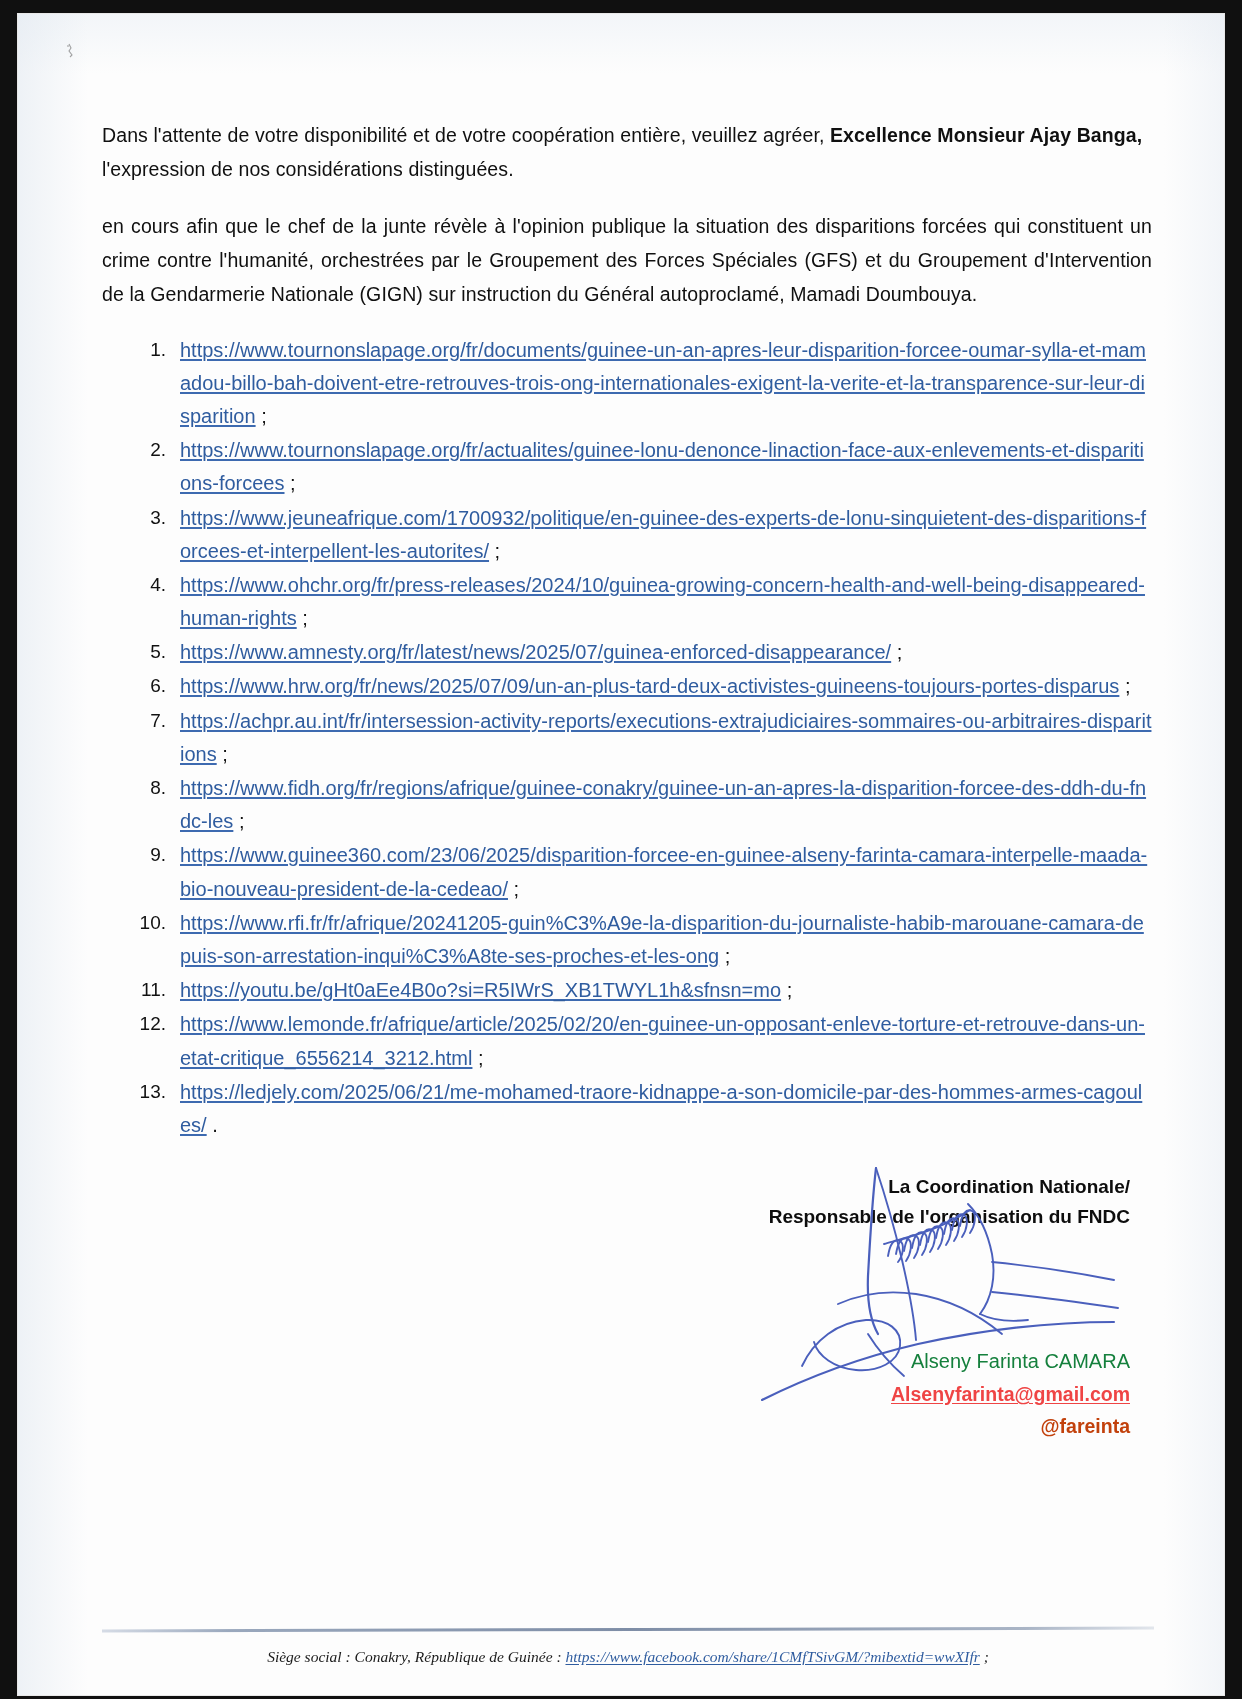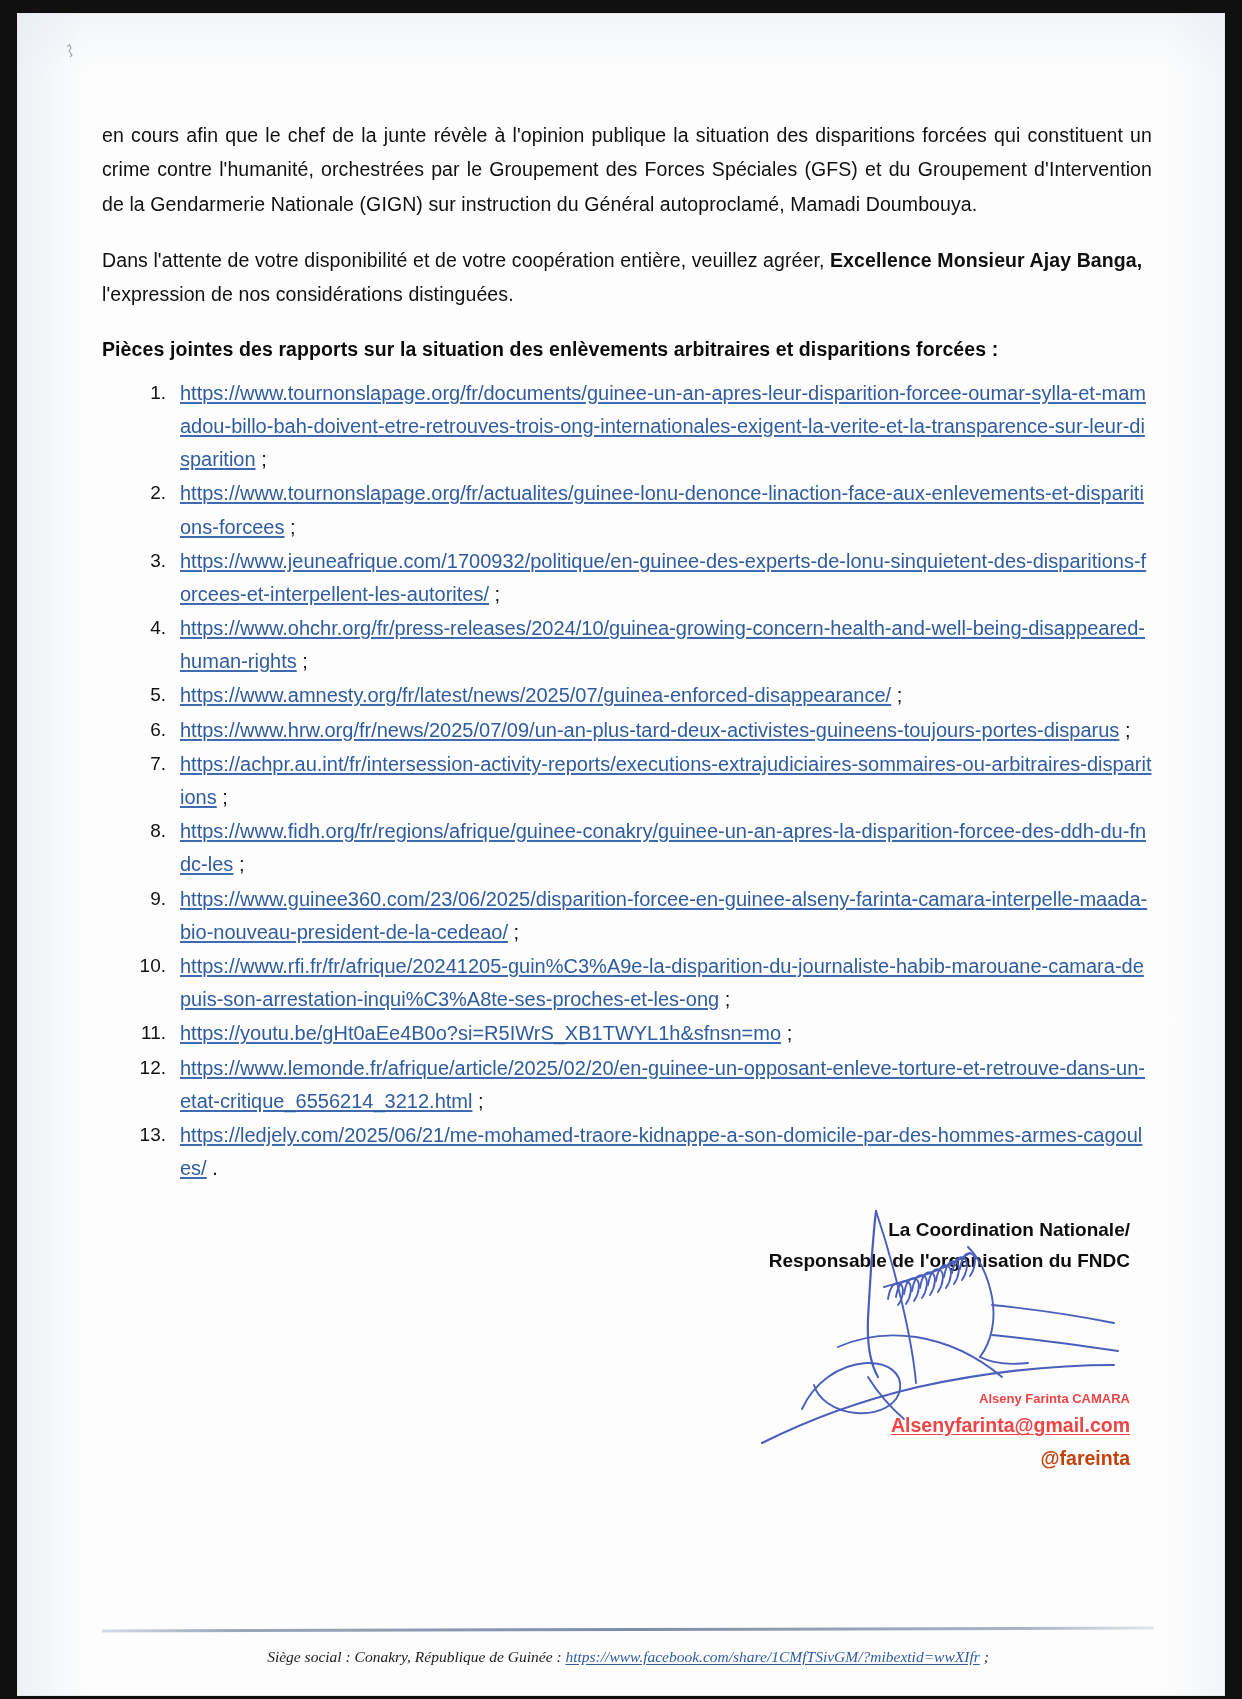--- a/index.html
+++ b/index.html
@@ -132,23 +132,23 @@
     padding-right: 22px;
   }
   .sig-line {
     font-size: 19px;
     font-weight: bold;
     color: #0d0d0d;
     line-height: 1.6;
   }
   .sig-gap { height: 112px; }
   .sig-name {
-    font-size: 13px;
-    font-weight: bold;
-    color: #ef4444;
+    font-size: 20px;
+    font-weight: normal;
+    color: #15803d;
     line-height: 1.65;
   }
   .sig-email {
     font-size: 19.5px;
     font-weight: bold;
     color: #ef4444;
     text-decoration: underline;
     text-underline-offset: 2px;
     line-height: 1.65;
   }
@@ -204,29 +204,28 @@
 
 <div class="page">
 
   <svg class="speck" viewBox="0 0 14 16">
     <path d="M5 2 L7 6 L5 9 L8 13 L6 15" stroke="#5a5a5a" stroke-width="1.1" fill="none"></path>
     <circle cx="4" cy="4" r="0.9" fill="#7a7a7a"></circle>
   </svg>
 
   <div class="content">
 
+    <p class="body-par last-free">
+      <span>Dans l'attente de votre disponibilité et de votre coopération entière, veuillez agréer, </span><span class="bold">Excellence Monsieur Ajay Banga,</span><span> l'expression de nos considérations distinguées.</span>
+    </p>
+
     <p class="body-par">
       <span>en cours afin que le chef de la junte révèle à l'opinion publique la situation des disparitions forcées qui constituent un crime contre l'humanité, orchestrées par le Groupement des Forces Spéciales (GFS) et du Groupement d'Intervention de la Gendarmerie Nationale (GIGN) sur instruction du Général autoproclamé, Mamadi Doumbouya.</span>
     </p>
 
-    <p class="body-par last-free">
-      <span>Dans l'attente de votre disponibilité et de votre coopération entière, veuillez agréer, </span><span class="bold">Excellence Monsieur Ajay Banga,</span><span> l'expression de nos considérations distinguées.</span>
-    </p>
-
-    <h2 class="attach-heading">Pièces jointes des rapports sur la situation des enlèvements arbitraires et disparitions forcées :</h2>
 
     <ol class="links">
       <li><a class="url" href="#">https://www.tournonslapage.org/fr/documents/guinee-un-an-apres-leur-disparition-forcee-oumar-sylla-et-mamadou-billo-bah-doivent-etre-retrouves-trois-ong-internationales-exigent-la-verite-et-la-transparence-sur-leur-disparition</a><span class="semi"> ;</span></li>
       <li><a class="url" href="#">https://www.tournonslapage.org/fr/actualites/guinee-lonu-denonce-linaction-face-aux-enlevements-et-disparitions-forcees</a><span class="semi"> ;</span></li>
       <li><a class="url" href="#">https://www.jeuneafrique.com/1700932/politique/en-guinee-des-experts-de-lonu-sinquietent-des-disparitions-forcees-et-interpellent-les-autorites/</a><span class="semi"> ;</span></li>
       <li><a class="url" href="#">https://www.ohchr.org/fr/press-releases/2024/10/guinea-growing-concern-health-and-well-being-disappeared-human-rights</a><span class="semi"> ;</span></li>
       <li><a class="url" href="#">https://www.amnesty.org/fr/latest/news/2025/07/guinea-enforced-disappearance/</a><span class="semi"> ;</span></li>
       <li><a class="url" href="#">https://www.hrw.org/fr/news/2025/07/09/un-an-plus-tard-deux-activistes-guineens-toujours-portes-disparus</a><span class="semi"> ;</span></li>
       <li><a class="url" href="#">https://achpr.au.int/fr/intersession-activity-reports/executions-extrajudiciaires-sommaires-ou-arbitraires-disparitions</a><span class="semi"> ;</span></li>
       <li><a class="url" href="#">https://www.fidh.org/fr/regions/afrique/guinee-conakry/guinee-un-an-apres-la-disparition-forcee-des-ddh-du-fndc-les</a><span class="semi"> ;</span></li>

